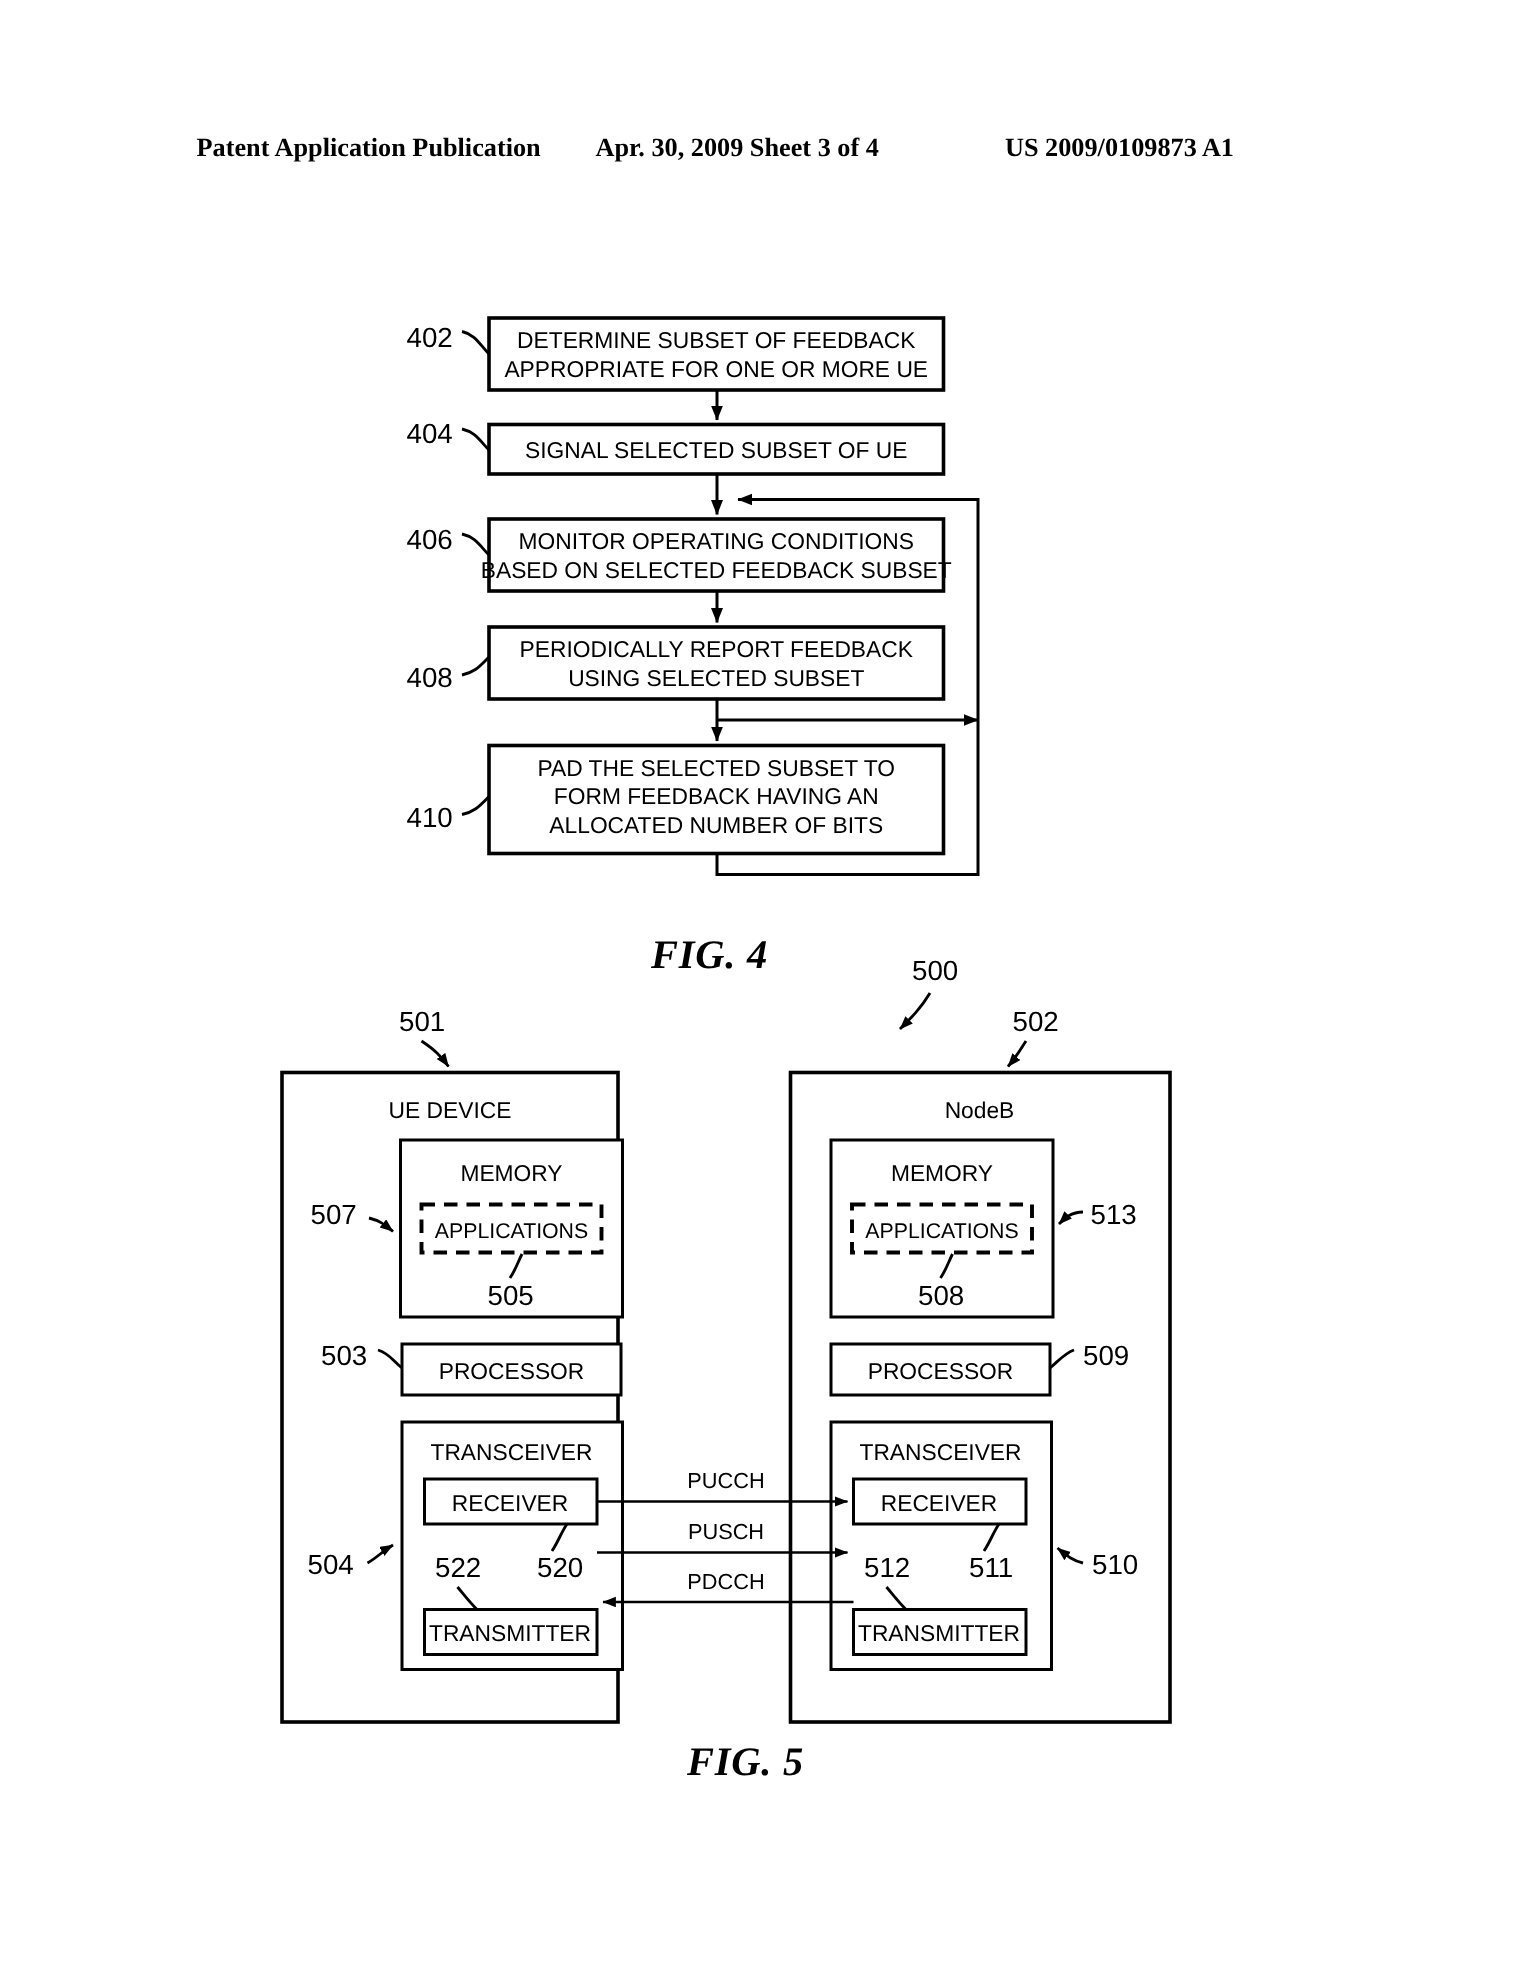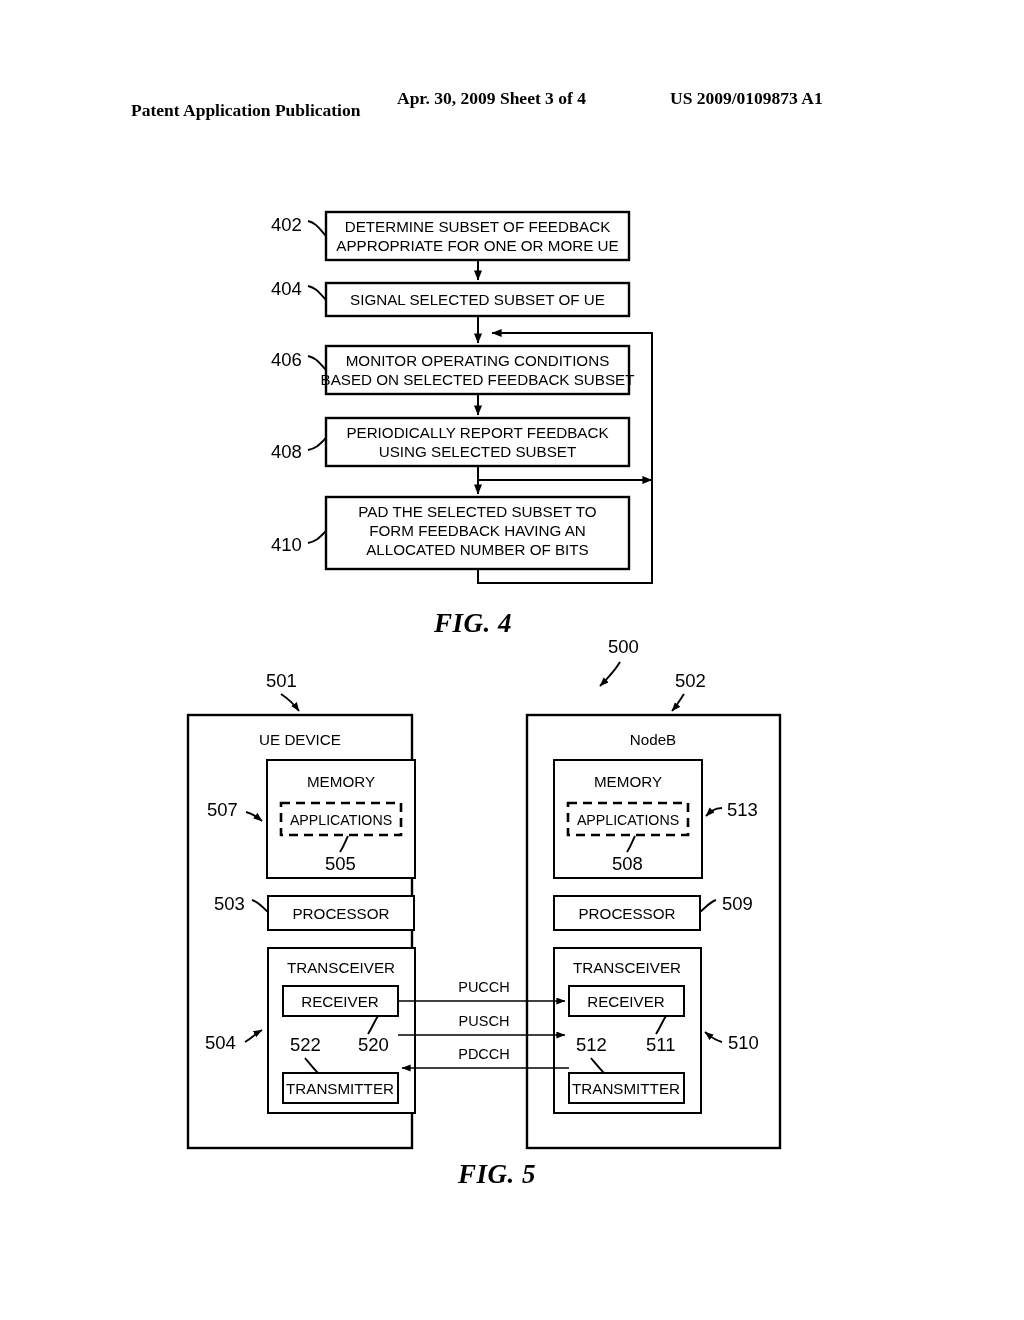--- a/index.html
+++ b/index.html
@@ -11,32 +11,32 @@
   .page{position:absolute;inset:0;}
 
   
   .hdr{
     position:absolute;top:88px;left:0;width:1024px;
     font-family:"Liberation Serif", serif;
     font-weight:bold;font-size:17.5px;
     white-space:nowrap;
   }
   .hdr span{position:absolute;top:0;}
-  .hdr-pub{left:131px;margin-top:12px;}
+  .hdr-pub{left:131px;}
   .hdr-date{left:397px;}
   .hdr-num{left:670px;}
 
   
   .figcap{
     position:absolute;
     font-family:"Liberation Serif", serif;
     font-weight:bold;font-style:italic;
     font-size:27px;letter-spacing:.5px;
   }
-  #figcap4{left:434px;top:608px;}
+  #figcap4{left:434px;top:621px;}
   #figcap5{left:436px;top:1159px;margin-left:22px;}
 
   
   svg.layer{position:absolute;left:0;top:0;width:1024px;height:1320px;overflow:visible;}
 
   
   .boxtxt{
     font-family:"Liberation Sans", sans-serif;
     font-size:15.2px; fill:#000; text-anchor:middle;
   }

